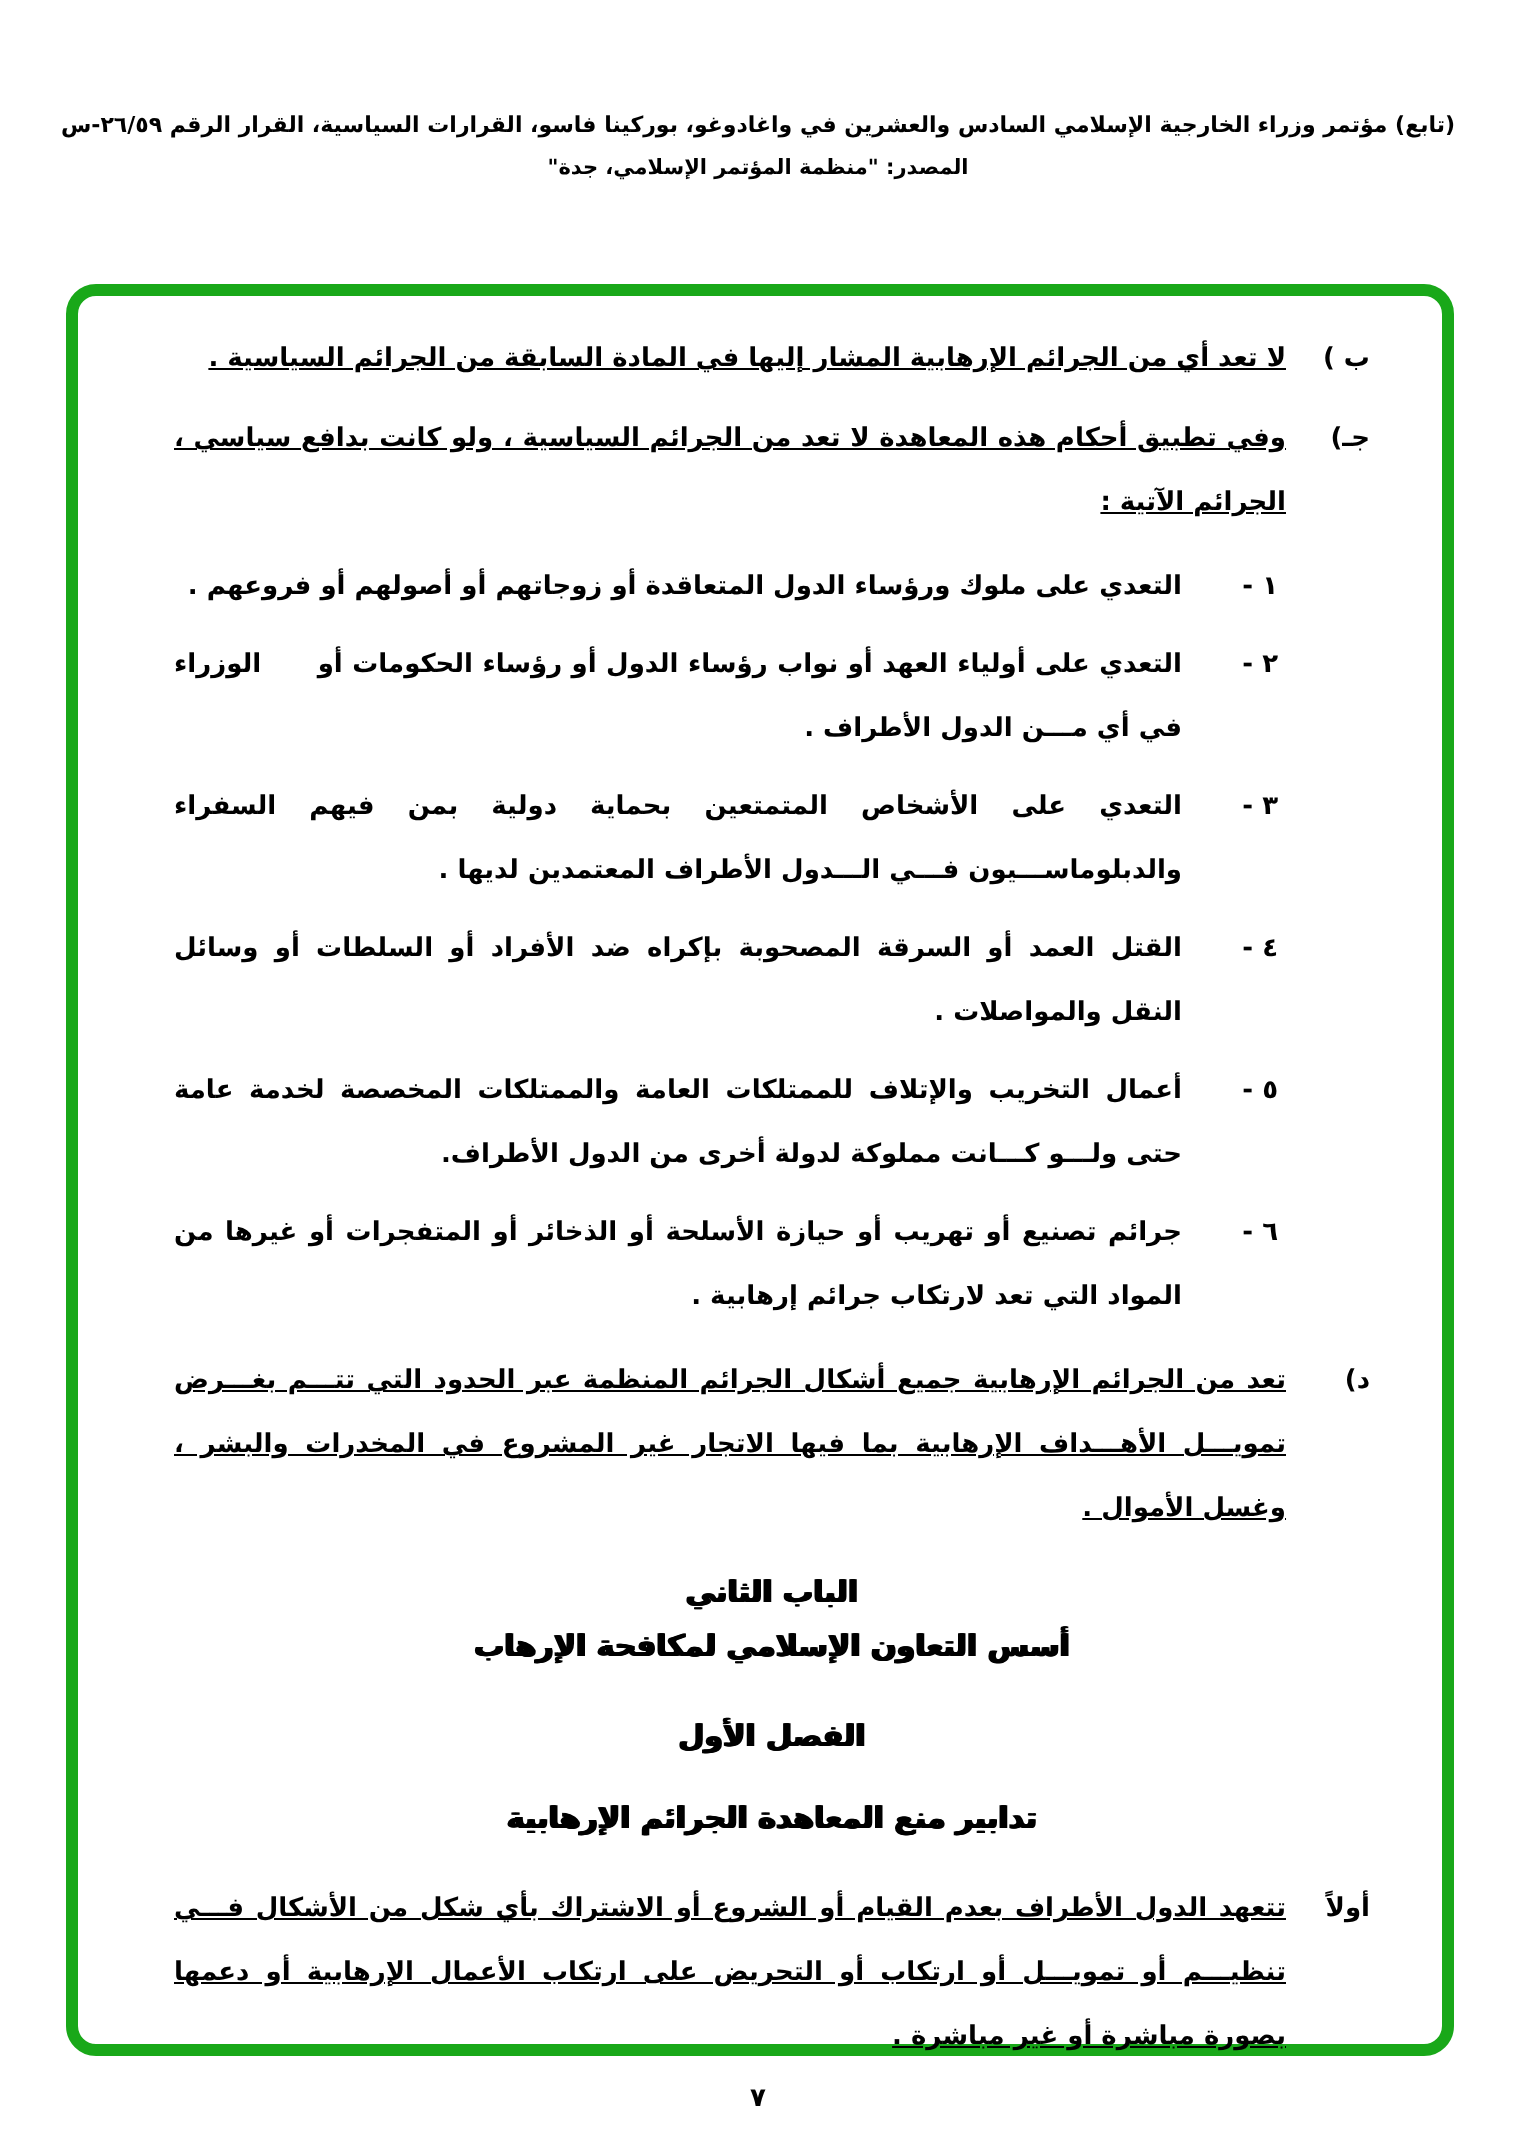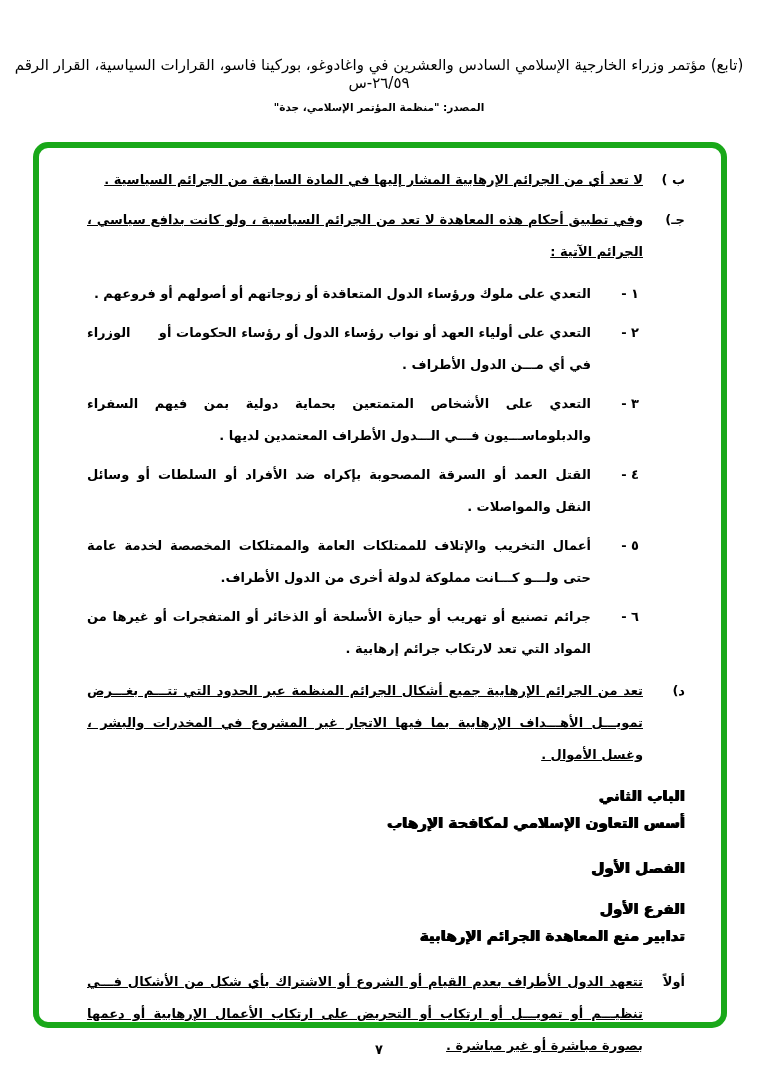--- a/index.html
+++ b/index.html
@@ -3,37 +3,37 @@
 <meta charset="utf-8">
 <style>
   html,body{margin:0;padding:0;}
   body{
     width:758px;height:1078px;position:relative;background:#ffffff;
     font-family:"DejaVu Sans", sans-serif;color:#000;overflow:hidden;
   }
   .page-header{
     position:absolute;top:56px;left:0;right:0;text-align:center;direction:rtl;
   }
-  .header-line1{font-size:15px;font-weight:normal;letter-spacing:0;}
+  .header-line1{font-size:11px;font-weight:bold;letter-spacing:0;}
   .header-line2{font-size:10.5px;font-weight:bold;margin-top:9px;}
   .content-box{
     position:absolute;top:142px;left:33px;width:694px;height:886px;
     box-sizing:border-box;border:6px solid #19a819;border-radius:15px;
     direction:rtl;padding:16px 36px 0 48px;
   }
   .clause{display:flex;font-size:13px;font-weight:bold;line-height:32px;}
   .clause .lbl{flex:none;width:42px;}
   .clause .txt{flex:1;text-align:justify;text-decoration:underline;}
   .clause-j{margin-top:8px;}
   .items{margin-top:10px;}
   .n-item{display:flex;font-size:13px;font-weight:bold;line-height:32px;margin-top:7px;margin-right:46px;}
   .n-item .num{flex:none;width:48px;}
   .n-item .txt{flex:1;text-align:justify;}
   .clause-d{margin-top:10px;}
-  .heading-block{text-align:right;}
+  .heading-block{text-align:center;}
   .hb1{margin-top:12px;}
   .hb2{margin-top:18px;}
   .hb3{margin-top:14px;}
   .hb4{margin-top:14px;}
   .heading-line{
     font-size:15px;font-weight:bold;line-height:27px;
     text-shadow:0.6px 0 0 #000, -0.6px 0 0 #000;
   }
   .clause-awwal{margin-top:16px;}
   .clause-awwal .lbl{width:42px;}
@@ -97,21 +97,20 @@
   <div class="heading-block hb1">
     <div class="heading-line">الباب الثاني</div>
     <div class="heading-line">أسس التعاون الإسلامي لمكافحة الإرهاب</div>
   </div>
 
   <div class="heading-block hb2">
     <div class="heading-line">الفصل الأول</div>
   </div>
 
   <div class="heading-block hb3">
-    <div class="heading-line">الفرع الأول</div>
     <div class="heading-line">تدابير منع المعاهدة الجرائم الإرهابية</div>
   </div>
 
 
   <div class="clause clause-awwal">
     <span class="lbl">أولاً</span>
     <span class="txt">تتعهد الدول الأطراف بعدم القيام أو الشروع أو الاشتراك بأي شكل من الأشكال فـــي تنظيـــم أو تمويـــل أو ارتكاب أو التحريض على ارتكاب الأعمال الإرهابية أو دعمها بصورة مباشرة أو غير مباشرة .</span>
   </div>
 
 </div>

